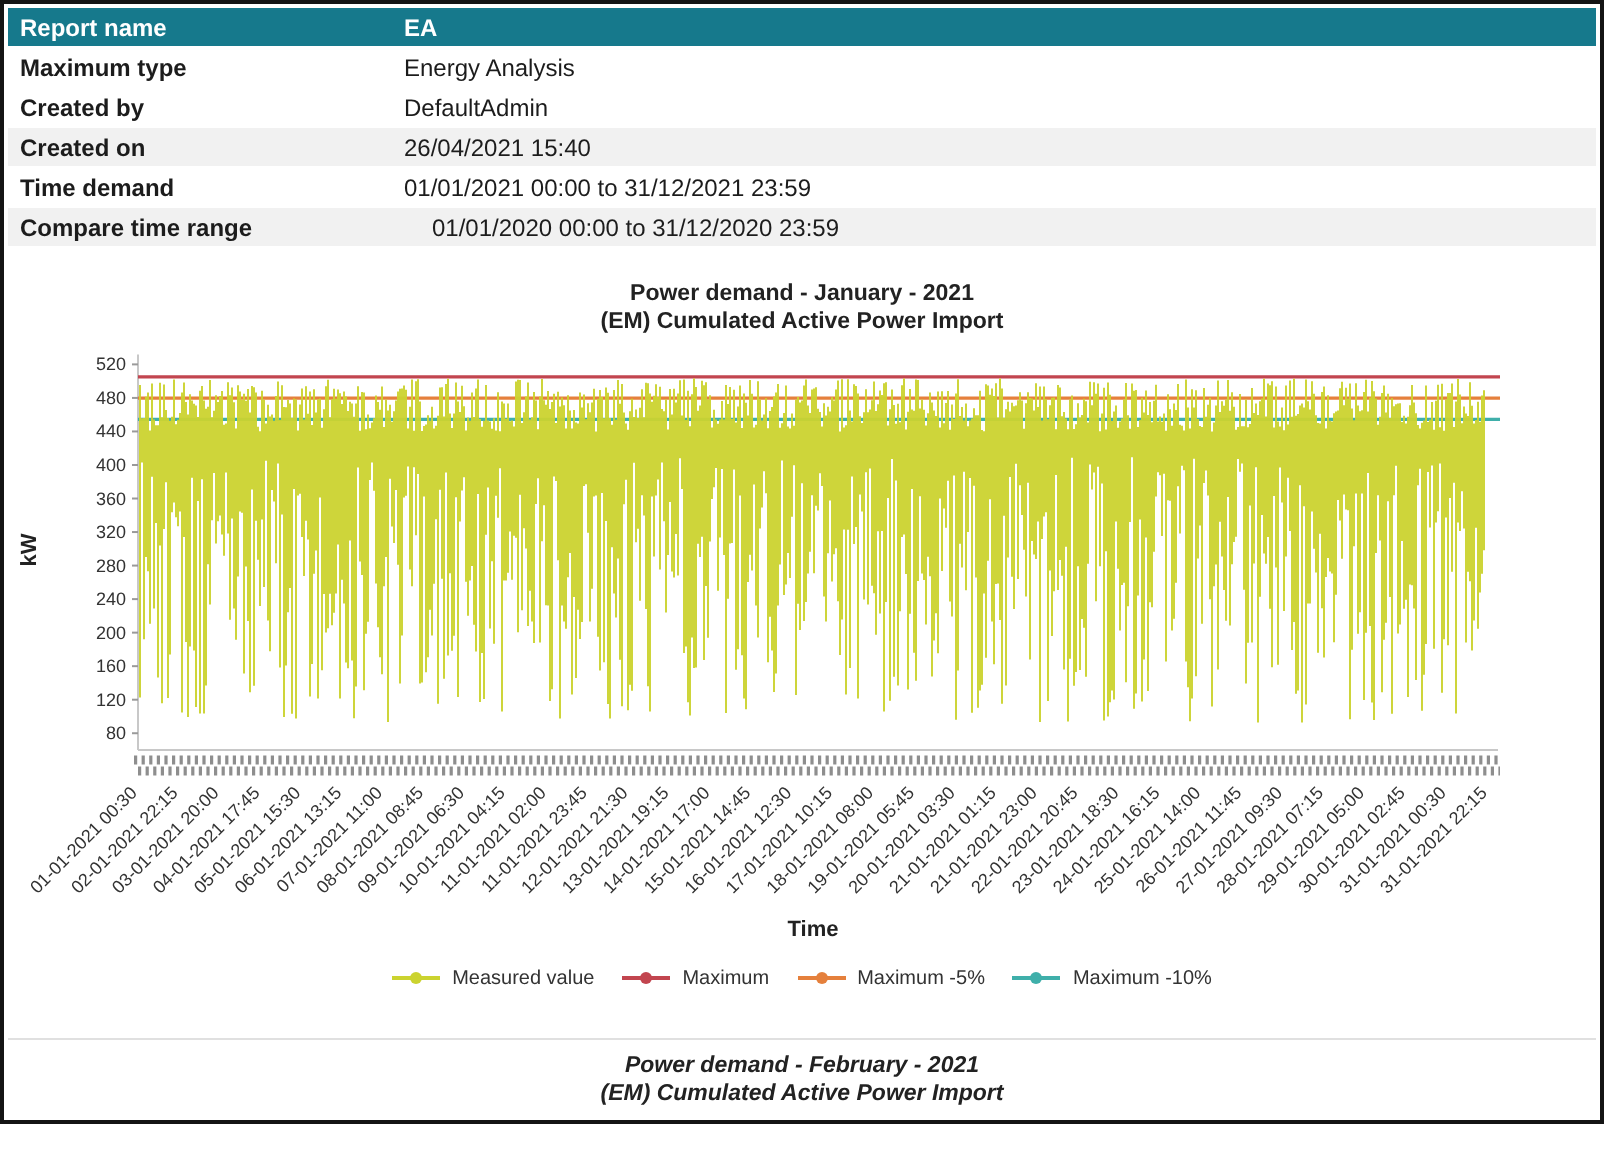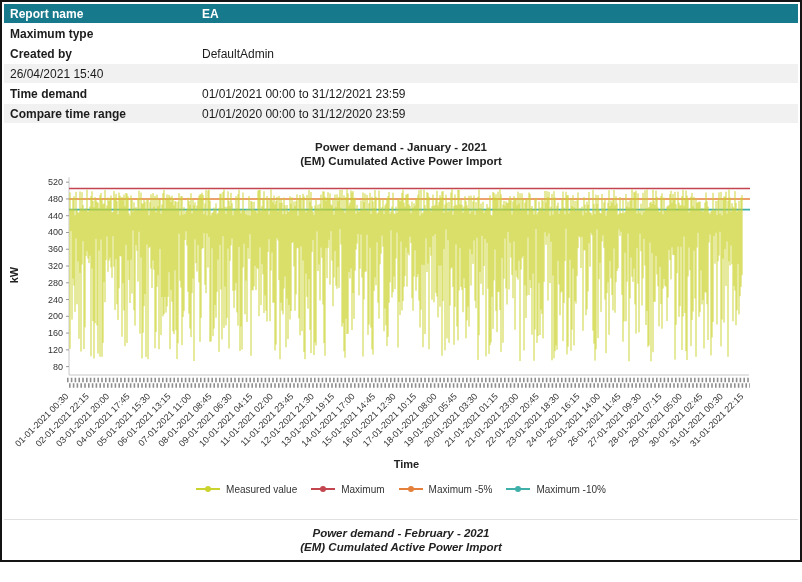--- a/index.html
+++ b/index.html
@@ -57,33 +57,35 @@
 
 <div class="page">
 
   <div class="report-table">
     <div class="trow thead" style="background: rgb(22, 121, 140);">
       <div class="tlabel">Report name</div>
       <div class="tvalue">EA</div>
     </div>
     <div class="trow">
       <div class="tlabel">Maximum type</div>
+      <div class="tvalue">Energy Analysis</div>
     </div>
     <div class="trow">
       <div class="tlabel">Created by</div>
       <div class="tvalue">DefaultAdmin</div>
     </div>
     <div class="trow alt" style="background: rgb(241, 241, 241);">
+      <div class="tlabel">Created on</div>
       <div class="tvalue">26/04/2021 15:40</div>
     </div>
     <div class="trow">
       <div class="tlabel">Time demand</div>
       <div class="tvalue">01/01/2021 00:00 to 31/12/2021 23:59</div>
     </div>
-    <div class="trow alt" style="background: rgb(241, 241, 241);">
+    <div class="trow alt" style="background: rgb(241, 241, 241); gap: 14px;">
       <div class="tlabel">Compare time range</div>
       <div class="tvalue">01/01/2020 00:00 to 31/12/2020 23:59</div>
     </div>
   </div>
 
   <div class="chart-titles">
     <div>Power demand - January - 2021</div>
     <div>(EM) Cumulated Active Power Import</div>
   </div>
 

